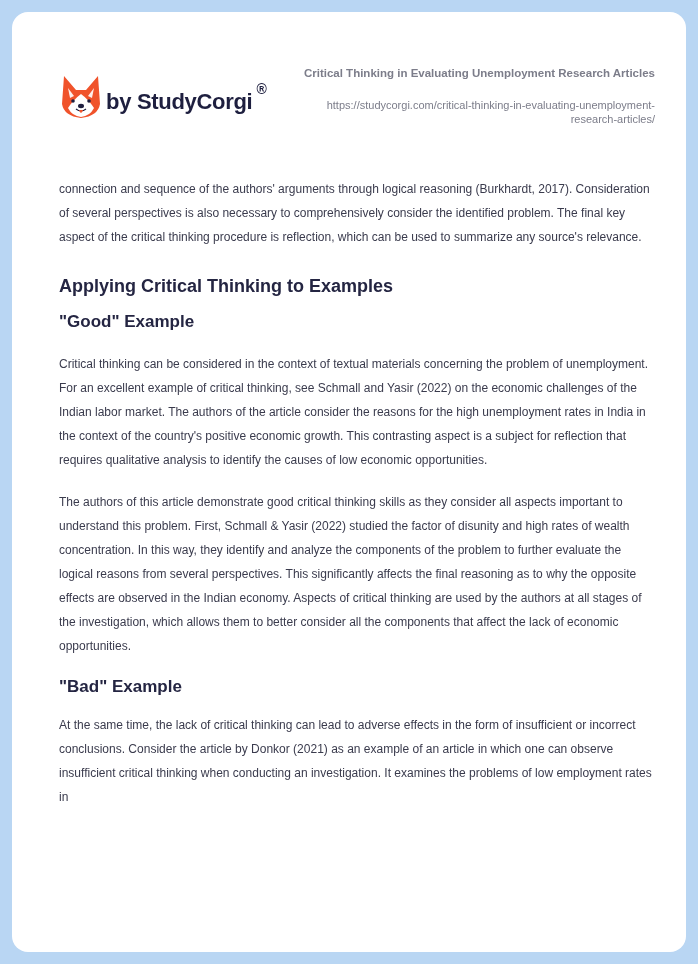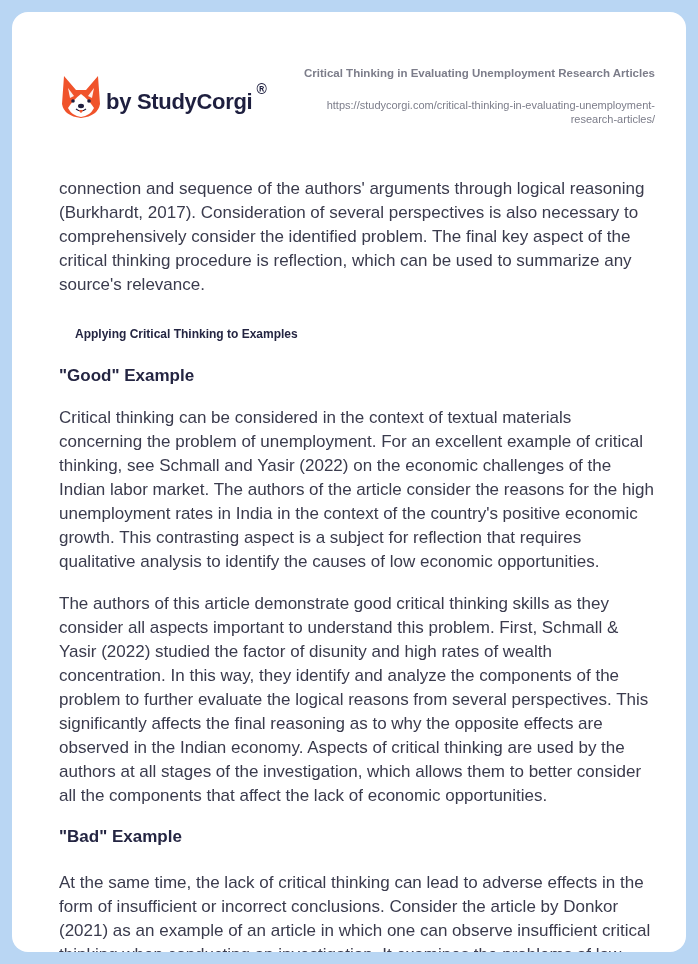--- a/index.html
+++ b/index.html
@@ -22,23 +22,23 @@
     letter-spacing: -0.3px; position: relative; top: 3px;
   }
   .reg { font-size: 14px; color: #1e1f3f; position: relative; top: -10px; margin-left: 4px; font-weight: bold;}
   .meta {
     position: absolute; right: 31px; top: 54px; width: 360px; text-align: right;
   }
   .meta-title { font-size: 11.5px; font-weight: bold; color: #7c7d8a; line-height: 14px; text-align: right; }
   .meta-url { font-size: 11px; color: #7c7d8a; line-height: 14px; margin-top: 18px; }
   .content { position: absolute; left: 47px; top: 165px; width: 596px; }
   p {
-    margin: 0; font-size: 17px; line-height: 24px; color: #3a3b4d;
+    margin: 0; font-size: 12px; line-height: 24px; color: #3a3b4d;
   }
-  h2 { margin: 16px; font-size: 12px; font-weight: bold; color: #242542; line-height: 26px; }
+  h2 { margin: 0; font-size: 18px; font-weight: bold; color: #242542; line-height: 26px; }
   h3 { margin: 0; font-size: 17px; font-weight: bold; color: #242542; line-height: 26px; }
 </style>
 </head>
 <body>
 
 <div class="card">
   <div class="header">
     <div class="logo">
       <span>
         <svg viewBox="0 0 42 46" xmlns="http://www.w3.org/2000/svg">
@@ -62,15 +62,15 @@
     </div>
   </div>
 
   <div class="content">
     <p>connection and sequence of the authors' arguments through logical reasoning (Burkhardt, 2017). Consideration of several perspectives is also necessary to comprehensively consider the identified problem. The final key aspect of the critical thinking procedure is reflection, which can be used to summarize any source's relevance.</p>
     <h2 style="margin-top:24px;">Applying Critical Thinking to Examples</h2>
     <h3 style="margin-top:10px;">"Good" Example</h3>
     <p style="margin-top:17px;">Critical thinking can be considered in the context of textual materials concerning the problem of unemployment. For an excellent example of critical thinking, see Schmall and Yasir (2022) on the economic challenges of the Indian labor market. The authors of the article consider the reasons for the high unemployment rates in India in the context of the country's positive economic growth. This contrasting aspect is a subject for reflection that requires qualitative analysis to identify the causes of low economic opportunities.</p>
     <p style="margin-top:18px;">The authors of this article demonstrate good critical thinking skills as they consider all aspects important to understand this problem. First, Schmall &amp; Yasir (2022) studied the factor of disunity and high rates of wealth concentration. In this way, they identify and analyze the components of the problem to further evaluate the logical reasons from several perspectives. This significantly affects the final reasoning as to why the opposite effects are observed in the Indian economy. Aspects of critical thinking are used by the authors at all stages of the investigation, which allows them to better consider all the components that affect the lack of economic opportunities.</p>
     <h3 style="margin-top:16px;">"Bad" Example</h3>
-    <p style="margin-top:21px;">At the same time, the lack of critical thinking can lead to adverse effects in the form of insufficient or incorrect conclusions. Consider the article by Donkor (2021) as an example of an article in which one can observe insufficient critical thinking when conducting an investigation. It examines the problems of low employment rates in</p>
+    <p style="margin-top:13px;">At the same time, the lack of critical thinking can lead to adverse effects in the form of insufficient or incorrect conclusions. Consider the article by Donkor (2021) as an example of an article in which one can observe insufficient critical thinking when conducting an investigation. It examines the problems of low employment rates in</p>
   </div>
 </div>
 
 </body></html>

